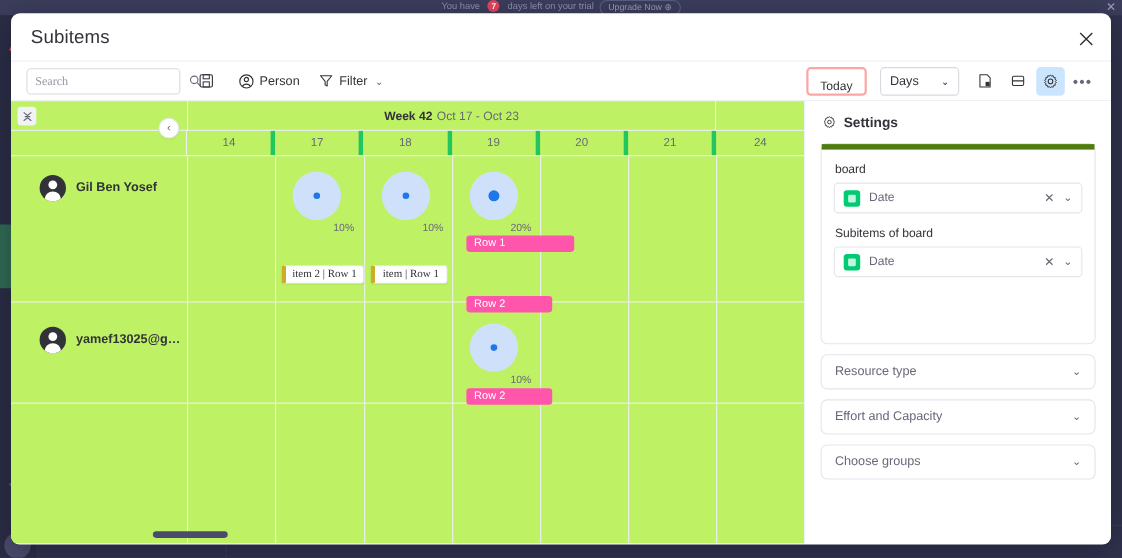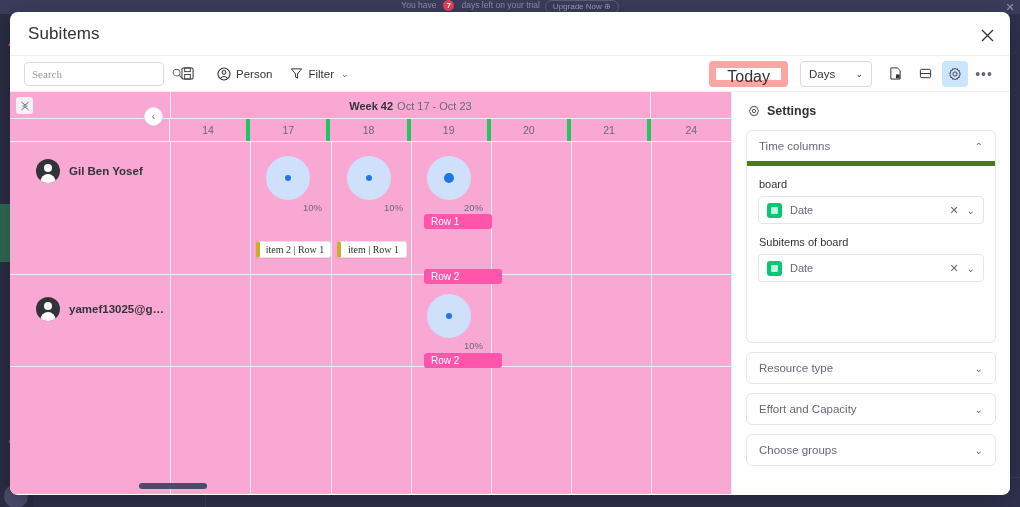--- a/index.html
+++ b/index.html
@@ -102,40 +102,40 @@
     border-radius: 4px; font-size: 11.5px; color: #323338; cursor: pointer;
     border: none; background: transparent; font-family: "Liberation Sans", sans-serif;
   }
   .tb-icon-btn {
     width: 26px; height: 26px; display: flex; align-items: center; justify-content: center;
     border-radius: 4px; cursor: pointer; color: #323338;
   }
   .tb-icon-btn.active { background: #cce5ff; }
   .tb-spacer { flex: 1; }
   .today-btn {
-    height: 26px; padding: 0 11px; border: 7px solid #fca5a5; border-radius: 4px;
-    background: #fff; font-size: 16px; color: #323338; cursor: pointer;
-    display: flex; align-items: flex-start; font-family: "Liberation Sans", sans-serif;
+    height: 26px; padding: 0 11px; border: 2px solid #fca5a5; border-radius: 4px;
+    background: #fff; font-size: 11px; color: #323338; cursor: pointer;
+    display: flex; align-items: flex-end; font-family: "Liberation Sans", sans-serif;
   }
   .days-select {
     height: 26px; width: 72px; border: 1px solid #d7dae0; border-radius: 4px;
     background: #fff; font-size: 11.5px; color: #323338; cursor: pointer;
     display: flex; align-items: center; justify-content: space-between;
     padding: 0 8px; margin-left: 8px; margin-right: 6px;
   }
   .dots-btn {
     width: 24px; height: 24px; display:flex; align-items:center; justify-content:center;
     color:#676879; font-size: 14px; letter-spacing: 1px; cursor: pointer; border-radius: 4px;
   }
 
   
   .modal-body { display: flex; height: 402px; position: relative; }
 
   
-  .grid-area { position: relative; width: 721px; height: 402px; background: #f9a8d4; overflow: hidden; }
+  .grid-area { position: relative; width: 721px; height: 402px; background: #bef264; overflow: hidden; }
 
   .corner-row {
     position: relative; height: 27px; border-bottom: 1px solid #eceff3;
     display: flex; align-items: center;
   }
   .corner-icon {
     position: absolute; left: 6px; top: 5px; width: 17px; height: 17px;
     border-radius: 3px; background: #f1f2f5;
     display: flex; align-items: center; justify-content: center;
   }
@@ -452,21 +452,21 @@
             </div>
             <div class="bubble-pct">10%</div>
           </div>
           <div class="bubble-wrap" style="left:409px; top:14px; width:64px; height:56px;">
             <div class="bubble" style="width:44px;height:44px;margin-left:8px;">
               <span class="dot" style="width:10px;height:10px;"></span>
             </div>
             <div class="bubble-pct">20%</div>
           </div>
 
-          <div class="chip-pink" style="left:414px; top:72px; width:68px;">
+          <div class="chip-pink" style="left:414px; top:72px; width:98px;">
             <span>Row 1</span>
           </div>
           <div class="chip-pink" style="left:414px; top:127px; width:78px;">
             <span>Row 2</span>
           </div>
           <div class="chip-item" style="left:246px; top:99px; width:75px;">
             <span>item 2 | Row 1</span>
           </div>
           <div class="chip-item" style="left:327px; top:99px; width:70px;">
             <span>item | Row 1</span>
@@ -496,24 +496,20 @@
           <span>
             <svg width="12" height="12" viewBox="0 0 16 16">
                 <circle cx="8" cy="8" r="2.2" stroke="#323338" stroke-width="1.1" fill="none"></circle>
                 <path d="M8 1.2 L9 2.6 L10.8 2 L11.1 3.8 L13 4 L12.6 5.8 L14.2 6.8 L13 8 L14.2 9.2 L12.6 10.2 L13 12 L11.1 12.2 L10.8 14 L9 13.4 L8 14.8 L7 13.4 L5.2 14 L4.9 12.2 L3 12 L3.4 10.2 L1.8 9.2 L3 8 L1.8 6.8 L3.4 5.8 L3 4 L4.9 3.8 L5.2 2 L7 2.6 Z" stroke="#323338" stroke-width="1" fill="none" stroke-linejoin="round"></path>
               </svg>
           </span>
           <span>Settings</span>
         </div>
 
         <div class="sect">
-          <div class="sect-head">
-            <span>Time columns</span>
-            <span class="chev">⌃</span>
-          </div>
           <div class="sect-body">
             <div class="field-label">board</div>
             <div class="select-box">
               <span class="sq-green">
                   <i></i>
                 </span>
               <span class="select-val">Date</span>
               <span class="select-x">✕</span>
               <span class="select-cv">⌄</span>
             </div>

